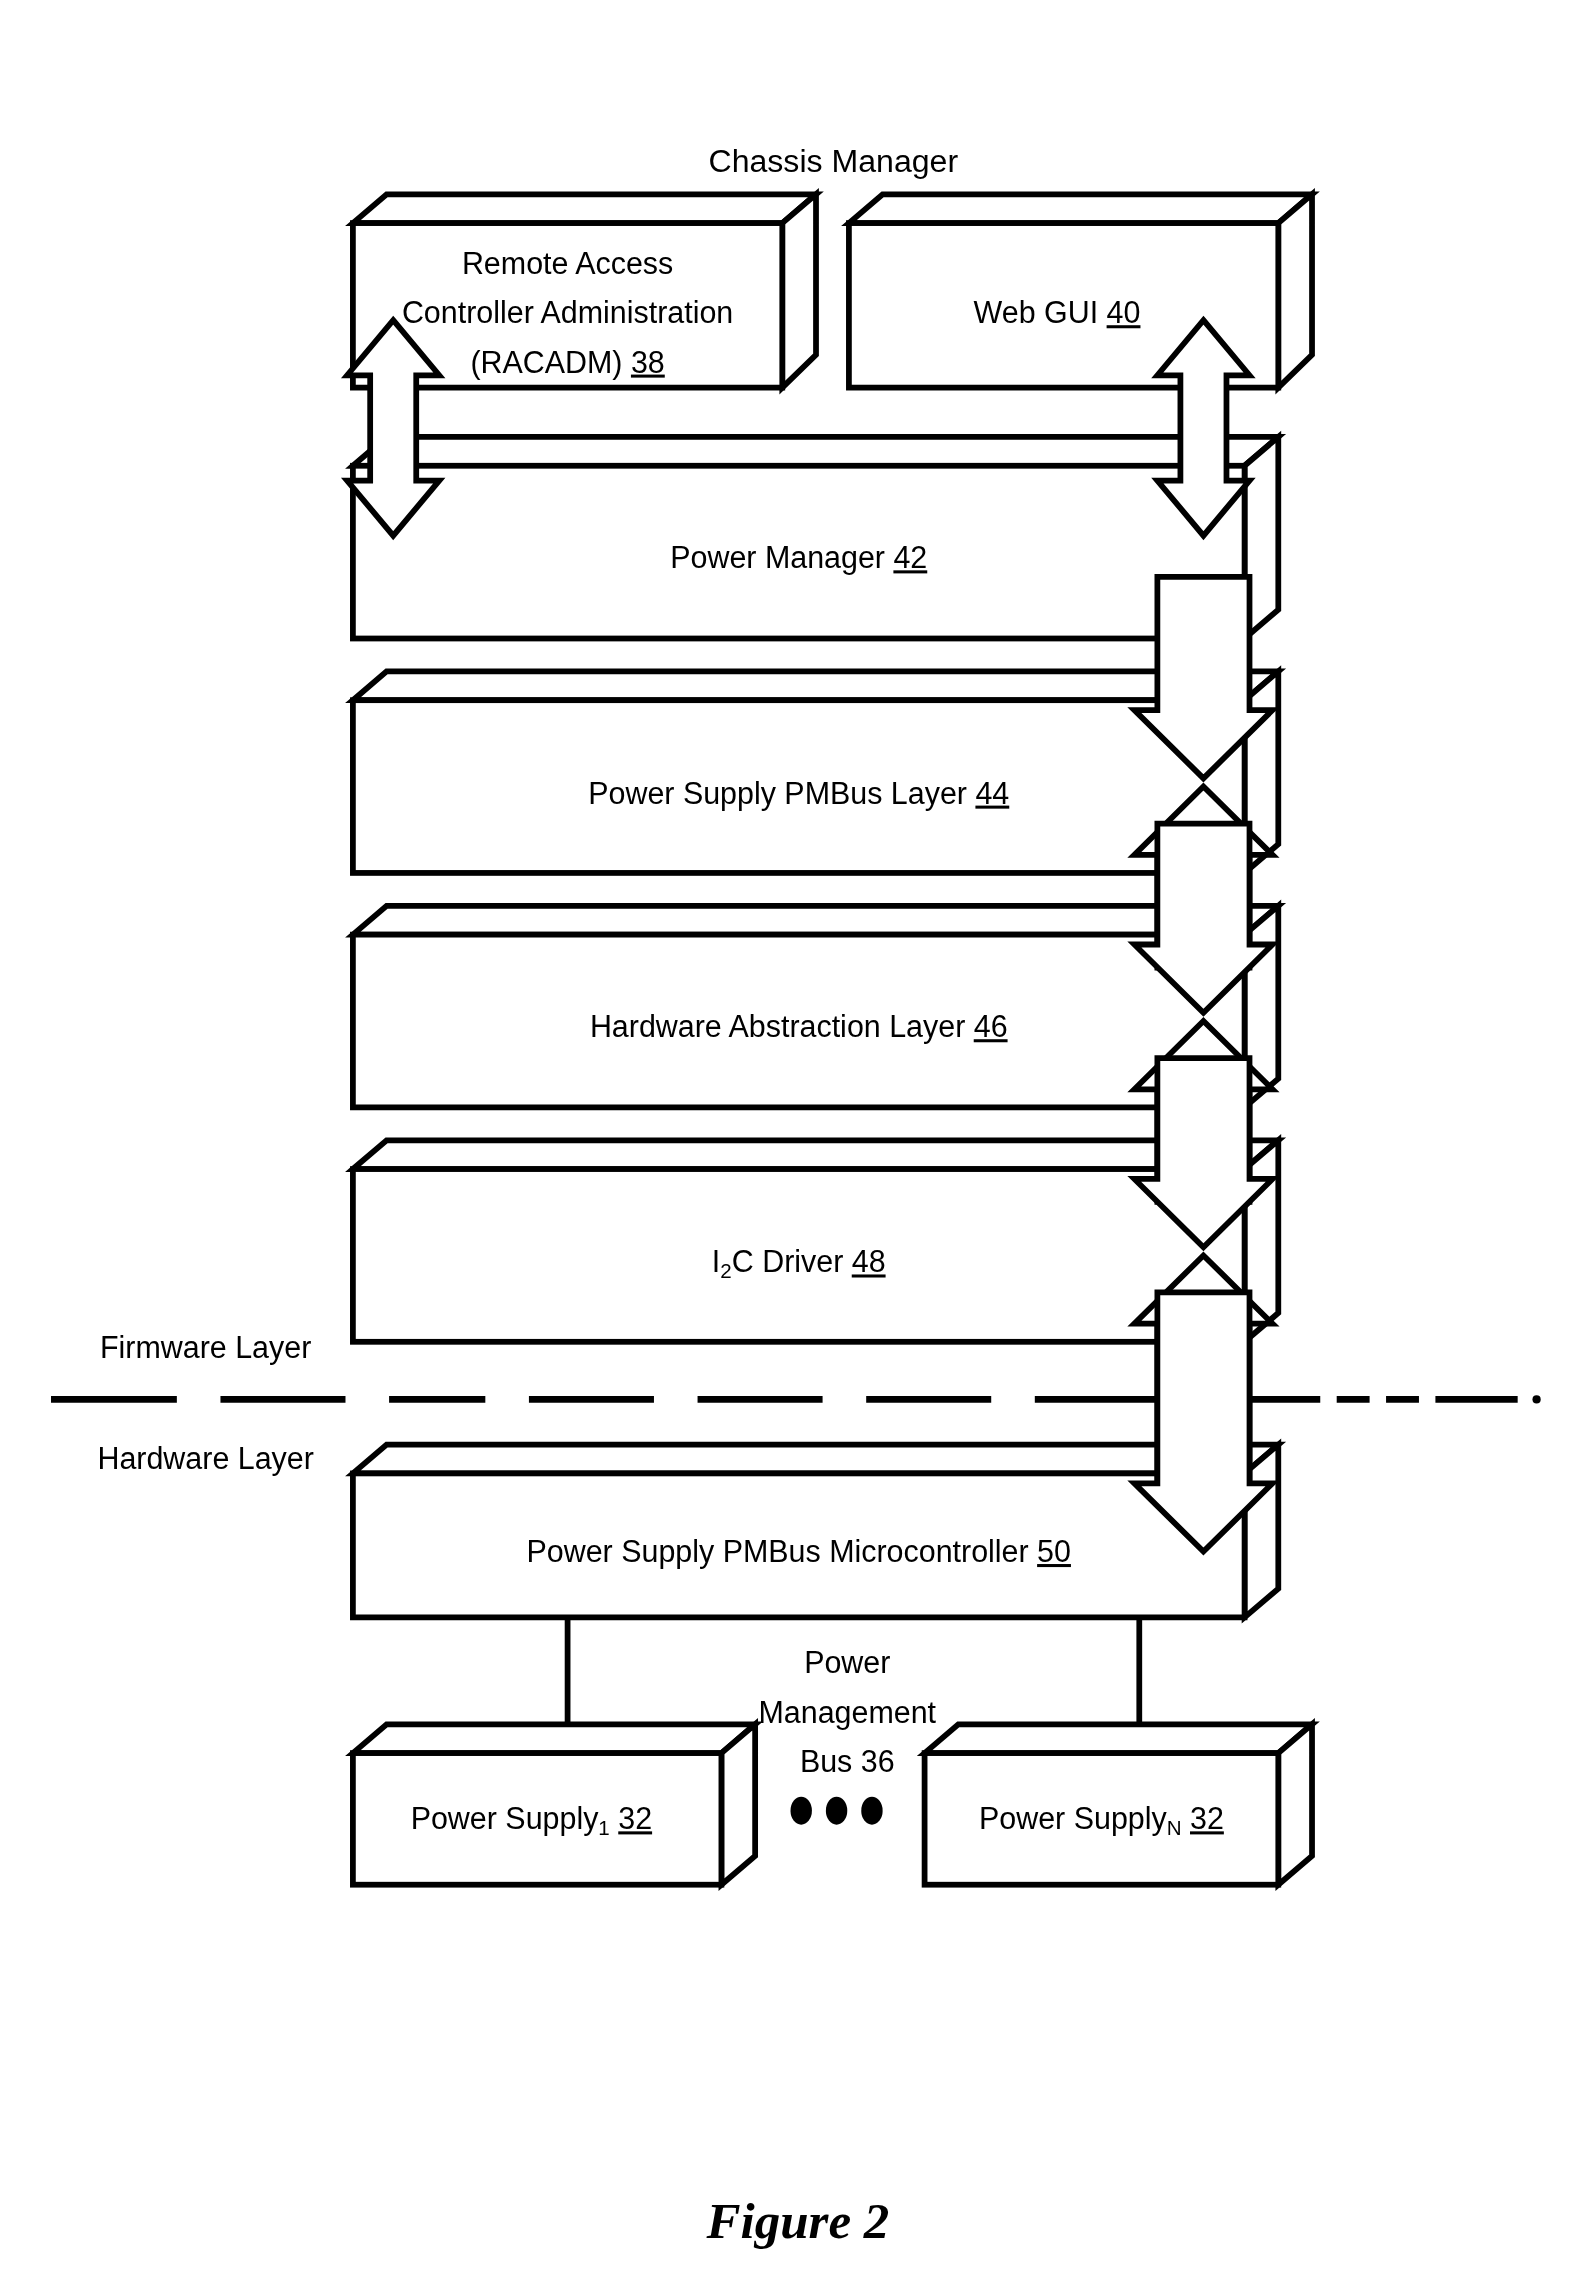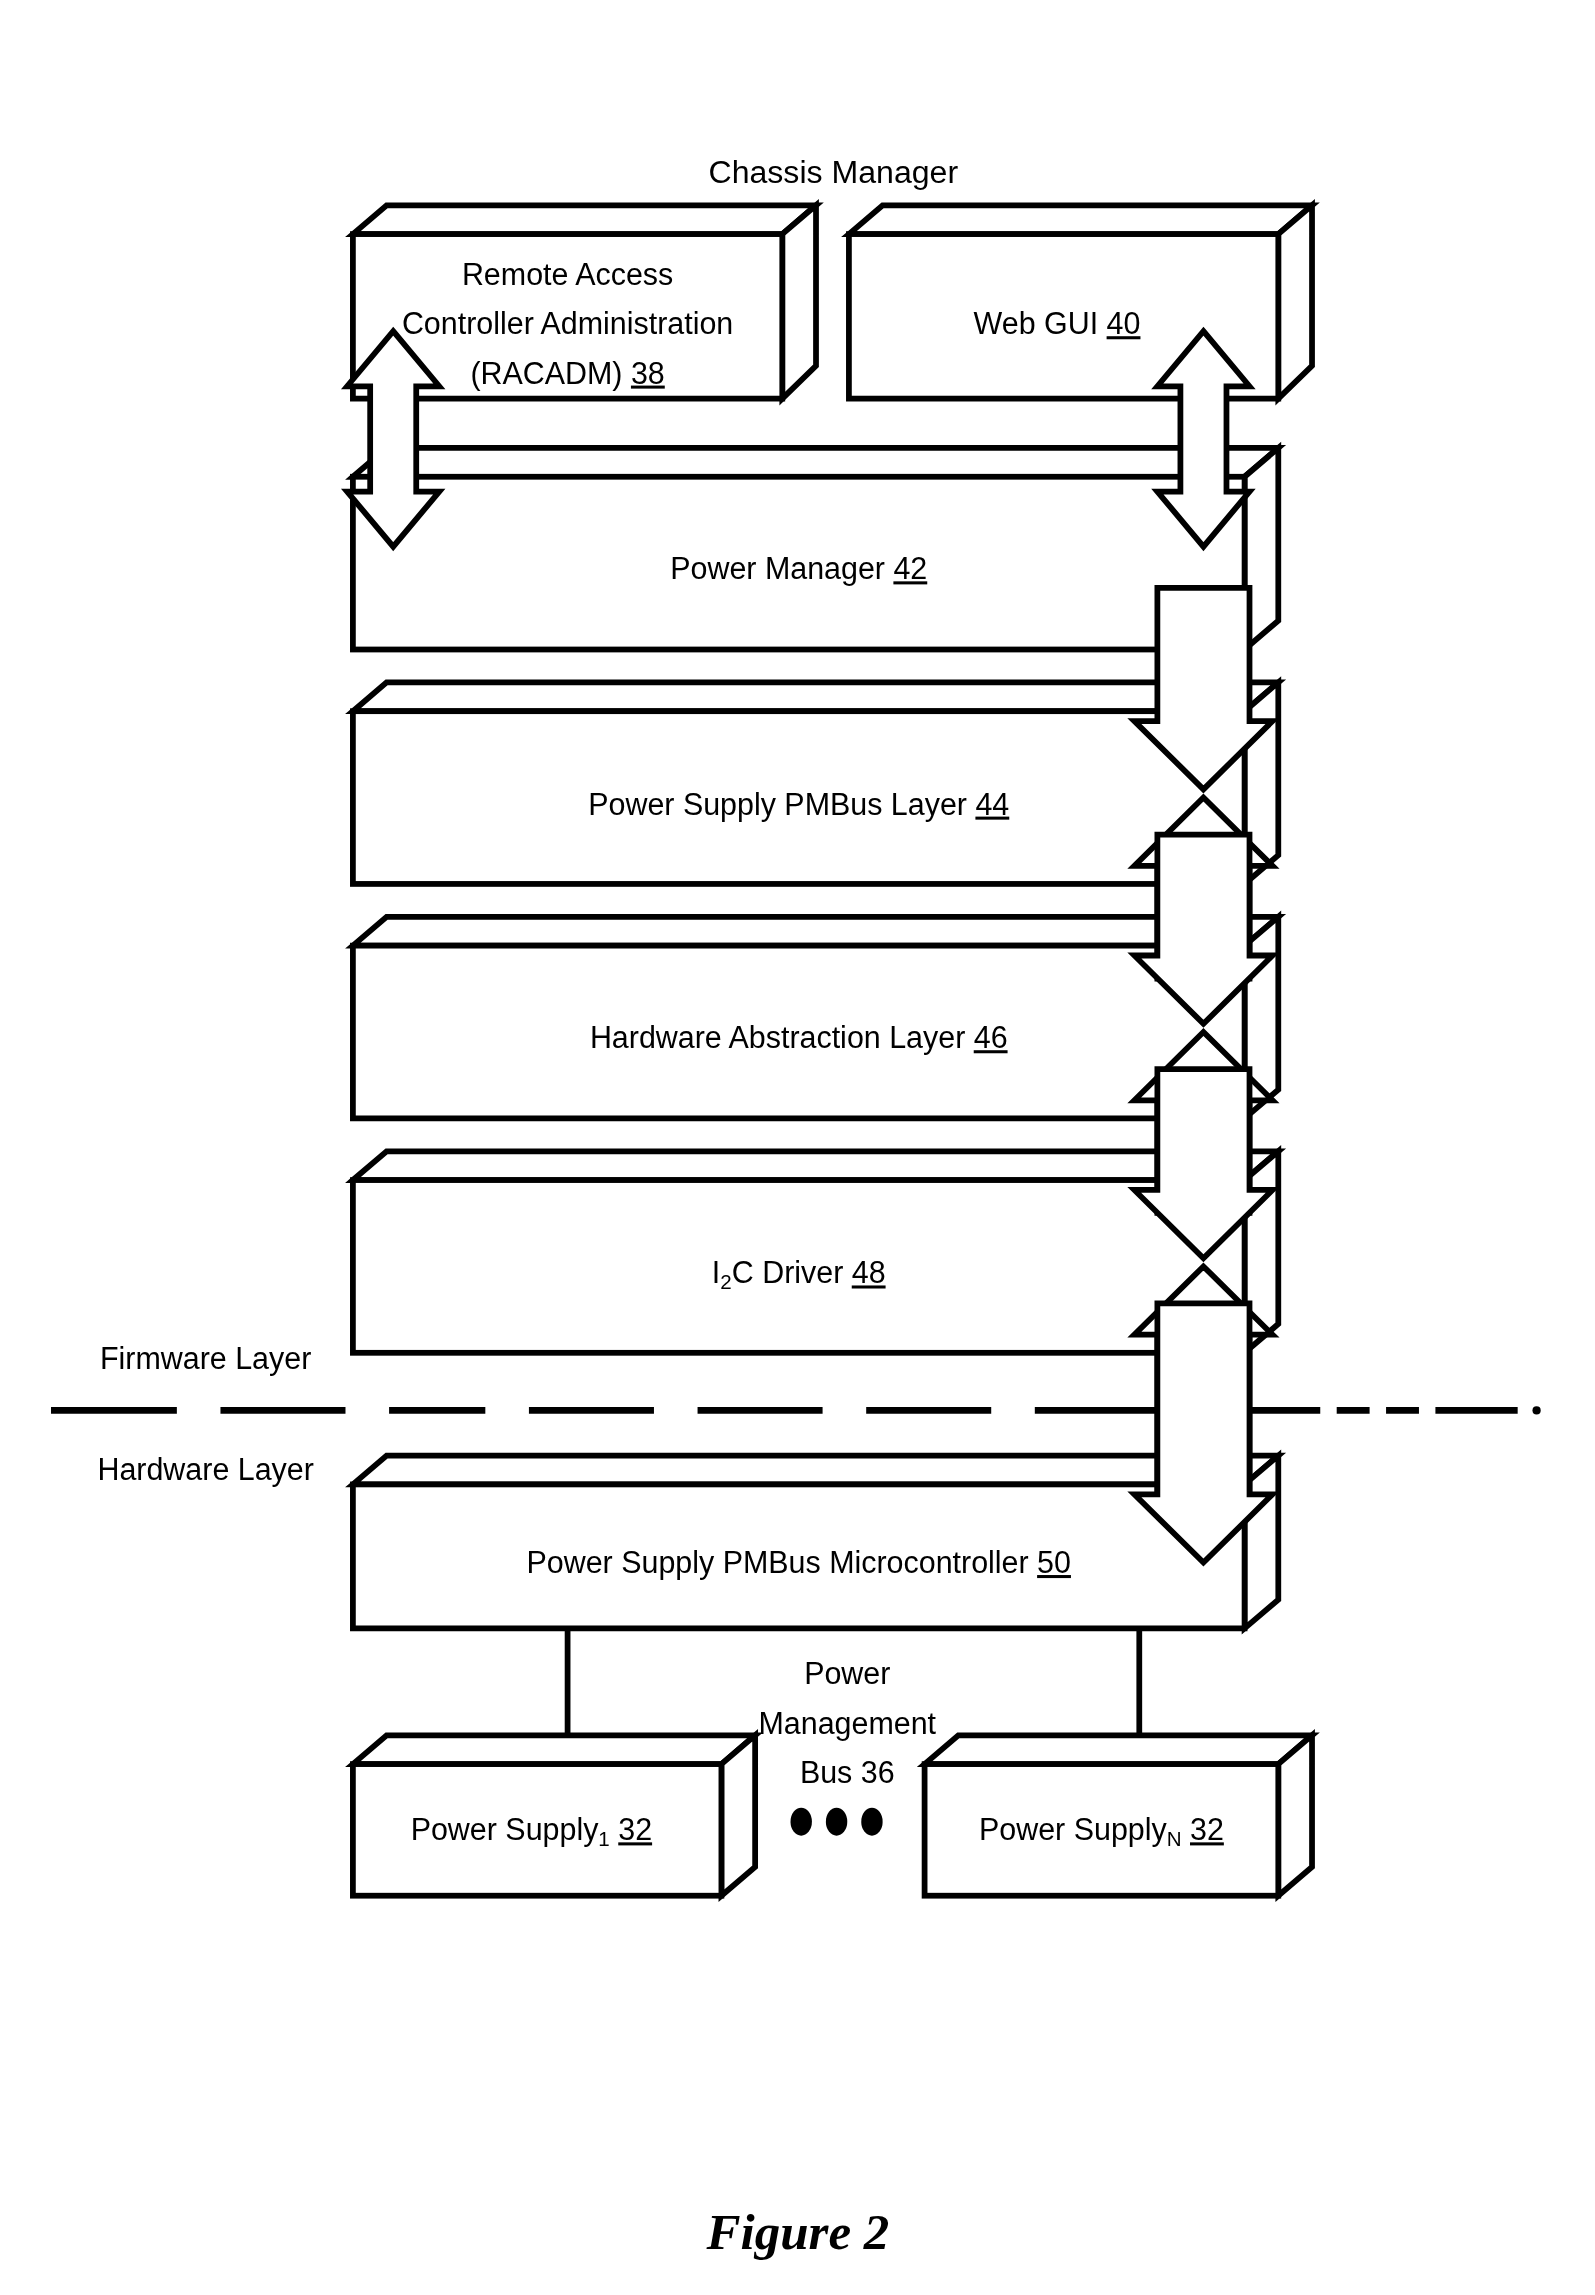--- a/index.html
+++ b/index.html
@@ -9,21 +9,21 @@
   }
   body {
     width: 1595px;
     height: 2295px;
     position: relative;
     font-family: "Liberation Sans", sans-serif;
     overflow: hidden;
   }
   #figure-root {
     position: absolute;
-    left: 0; top: 12px;
+    left: 0; top: 1px;
     width: 1595px;
     height: 1675px;
   }
   svg.diagram {
     display: block;
     width: 1595px;
     height: 2295px;
   }
   .box-face {
     fill: #ffffff;

